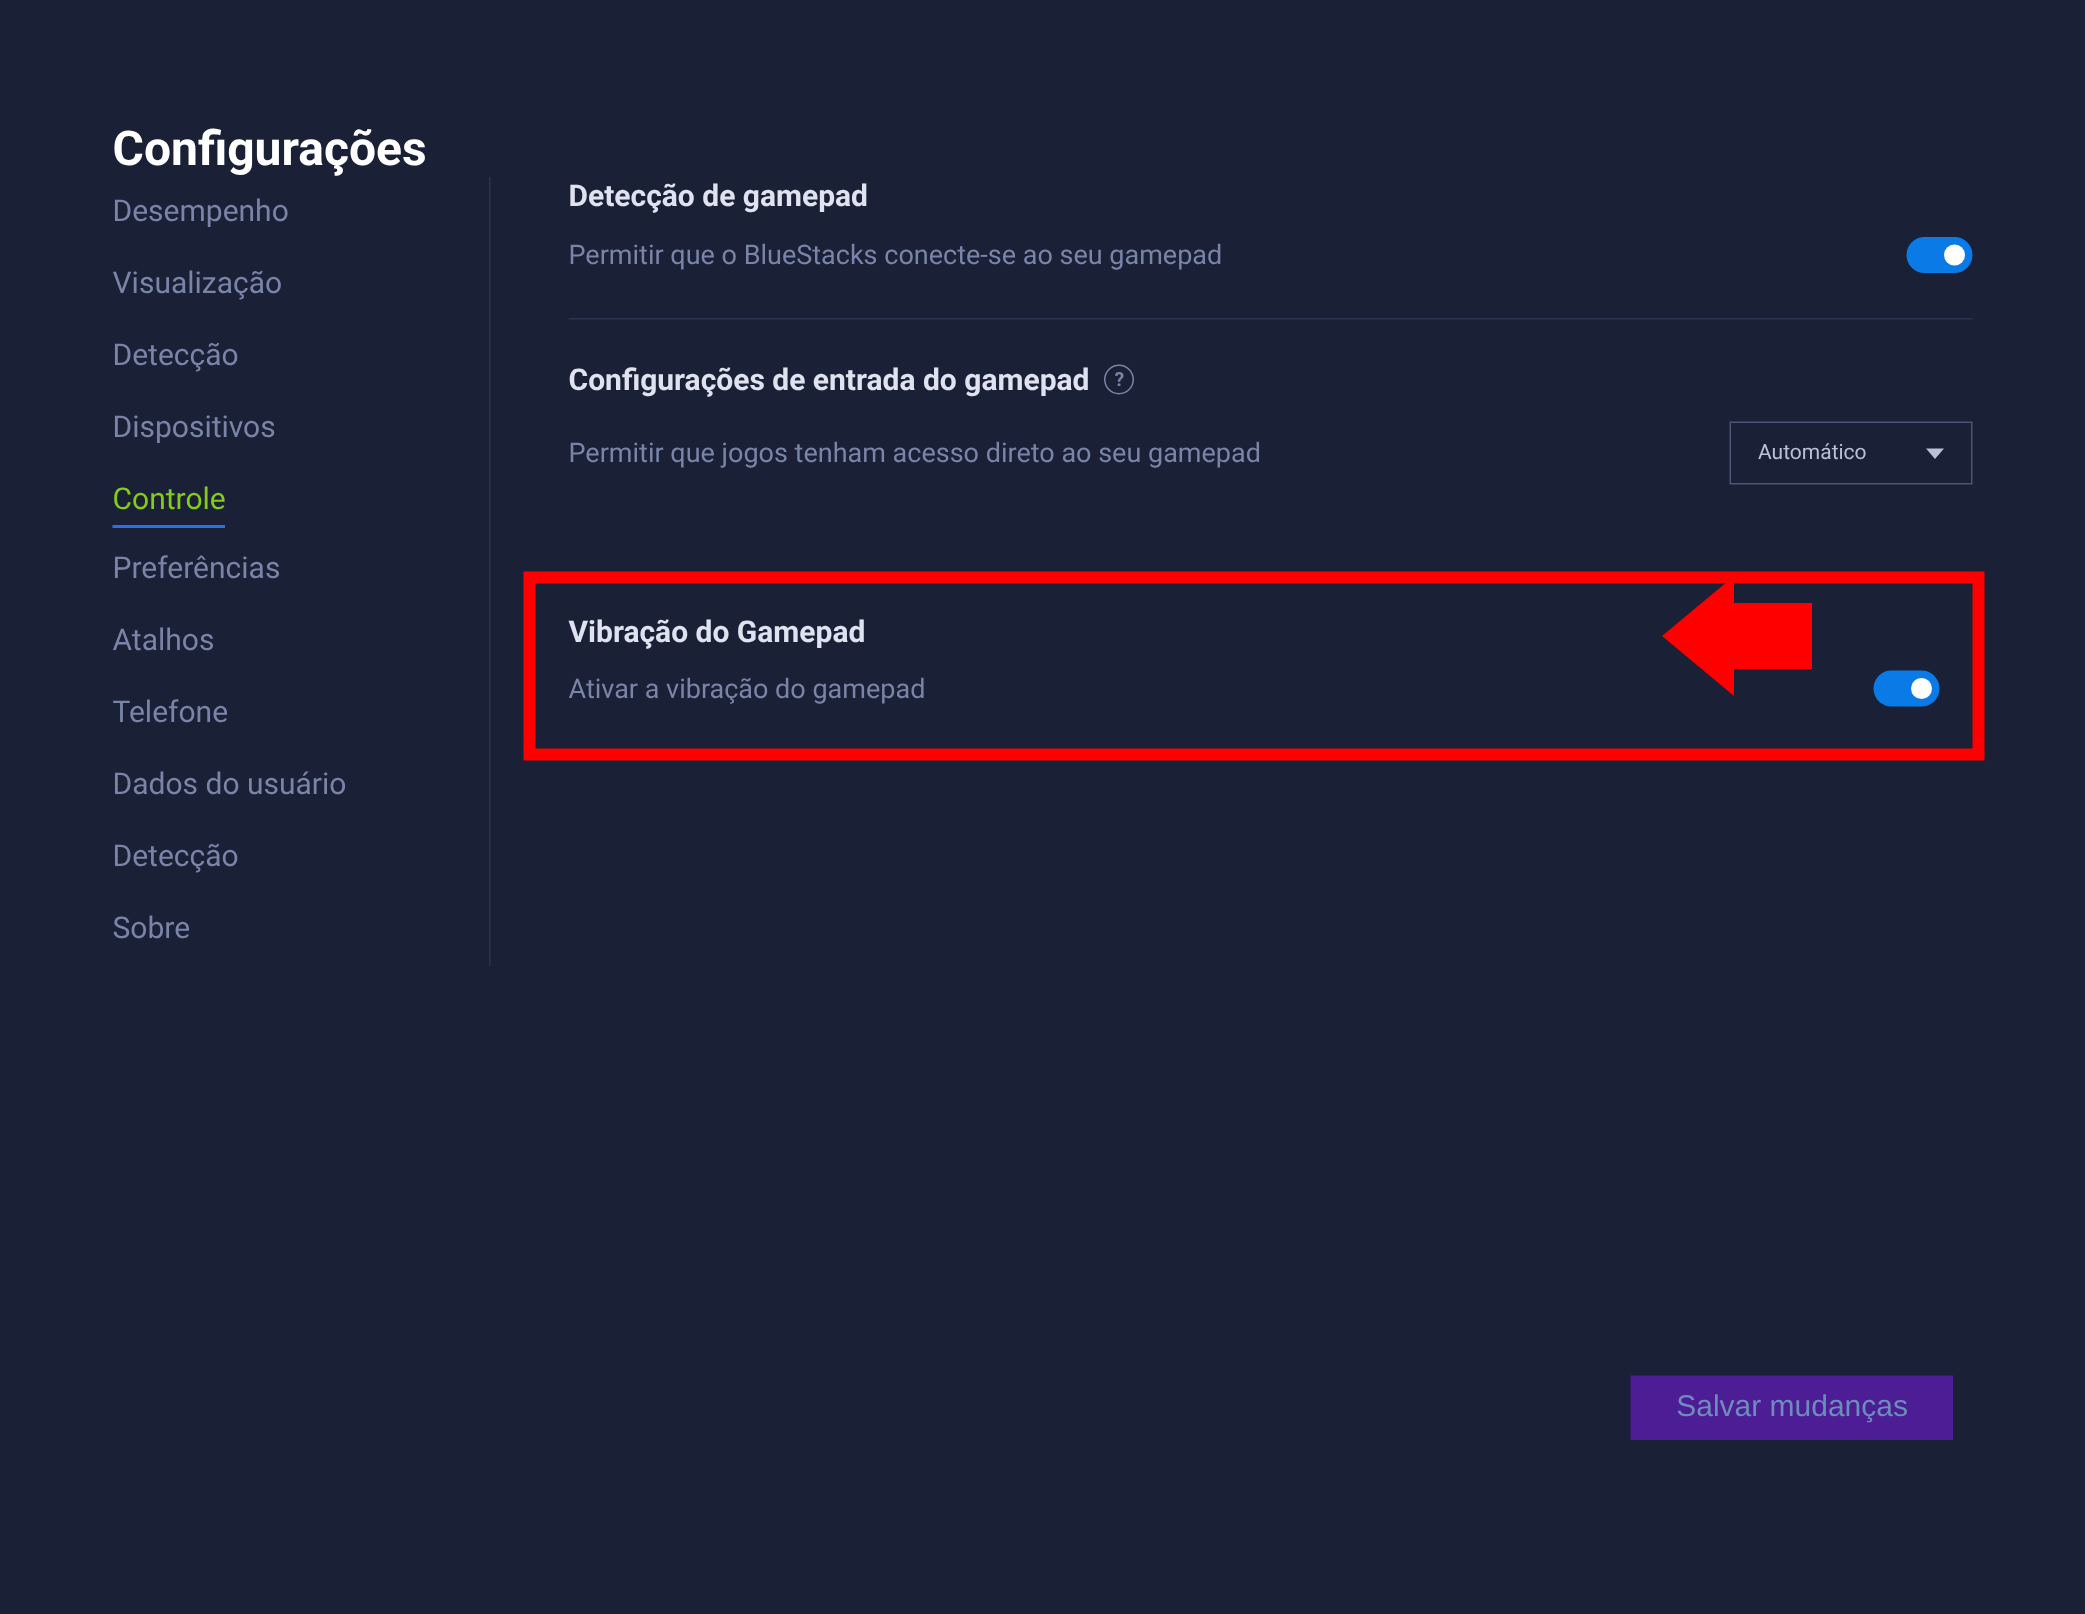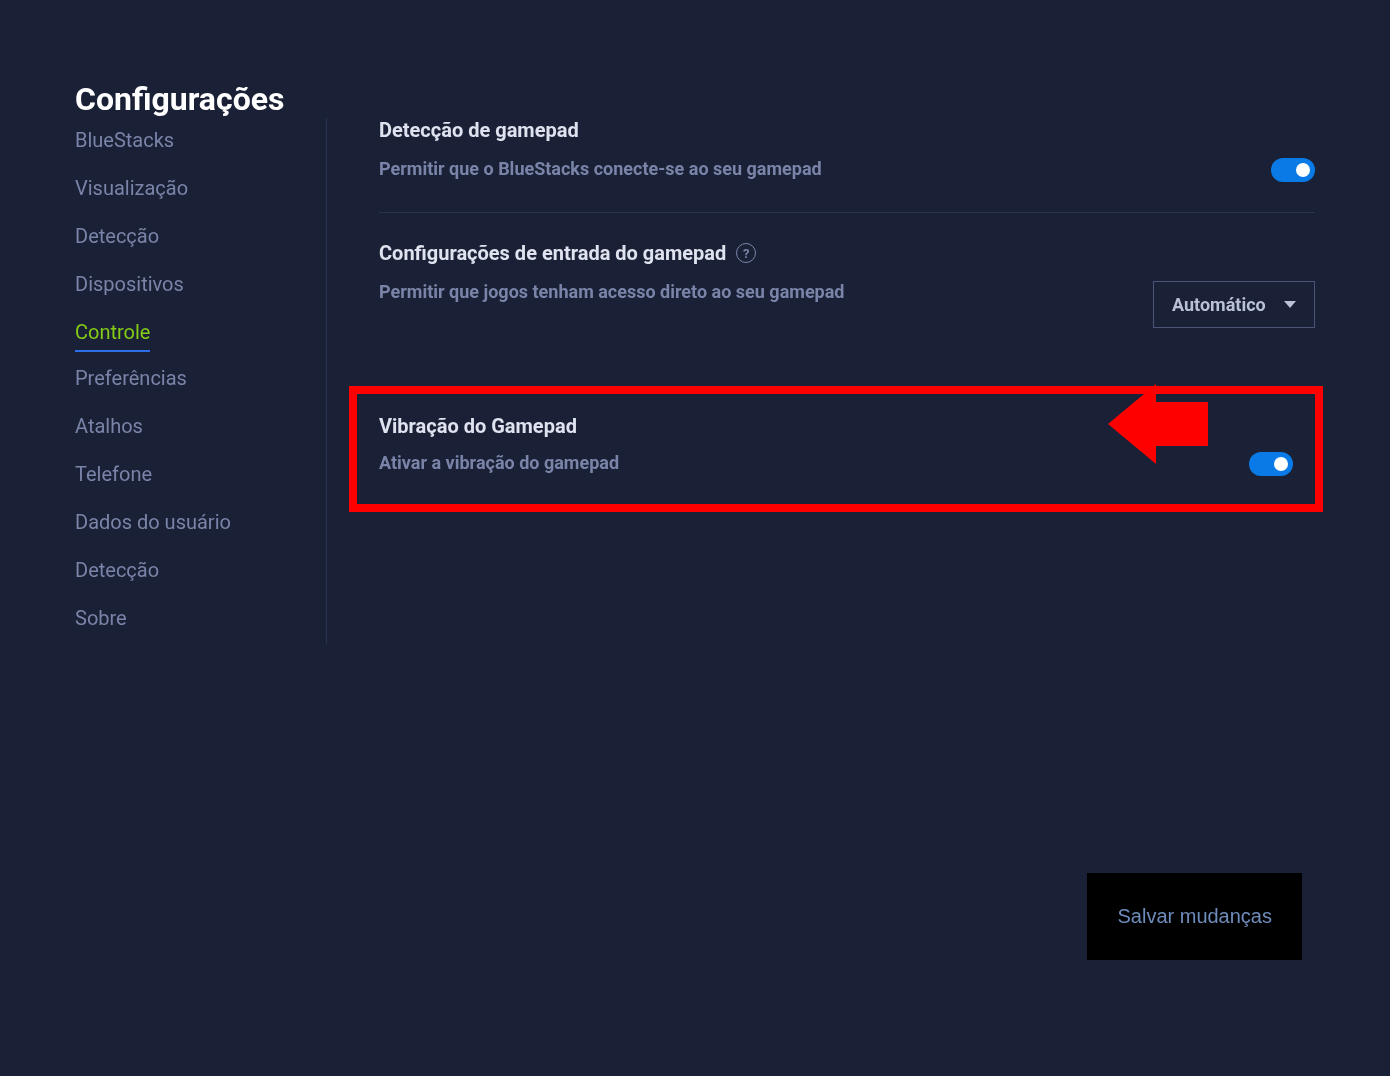--- a/index.html
+++ b/index.html
@@ -64,23 +64,22 @@
       font-size: 20px;
       font-weight: 700;
       color: #dfe3ef;
       margin-bottom: 16px;
       display: flex;
       align-items: center;
       gap: 10px;
     }
     .section-row {
       display: flex;
-      align-items: flex-start;
+      align-items: center;
       justify-content: space-between;
-      font-weight: bold;
     }
     .section-desc {
       font-size: 18px;
       color: #7a84a8;
     }
     .toggle {
       width: 44px;
       height: 24px;
       background: #0a7be6;
       border-radius: 12px;
@@ -96,21 +95,21 @@
       background: #ffffff;
       border-radius: 50%;
       top: 5px;
       right: 5px;
     }
     .dropdown {
       border: 1px solid #4a5578;
       background: transparent;
       color: #b9c0d8;
       padding: 12px 18px;
-      font-size: 18px;
+      font-size: 14px;
       display: flex;
       align-items: center;
       gap: 18px;
       cursor: pointer;
       min-width: 162px;
       justify-content: space-between;
     }
     .chevron-down {
       width: 0;
       height: 0;
@@ -166,37 +165,37 @@
       width: 0;
       height: 0;
       border-top: 40px solid transparent;
       border-bottom: 40px solid transparent;
       border-right: 48px solid #fe0000;
     }
     .save-button {
       position: absolute;
       right: 88px;
       bottom: 116px;
-      background: #000000;
+      background: #4c1d95;
       color: #6e8cbb;
       border: none;
-      padding: 32px 30px;
+      padding: 10px 30px;
       font-size: 20px;
       font-weight: 500;
       cursor: pointer;
     }
   </style>
 </head>
 <body>
 
 <div class="container">
   <h1 class="page-title">Configurações</h1>
   <div class="layout">
     <nav class="sidebar">
-      <div class="sidebar-item-wrap"><span class="sidebar-item">BlueStacks</span></div>
+      <div class="sidebar-item-wrap"><span class="sidebar-item">Desempenho</span></div>
       <div class="sidebar-item-wrap"><span class="sidebar-item">Visualização</span></div>
       <div class="sidebar-item-wrap"><span class="sidebar-item">Detecção</span></div>
       <div class="sidebar-item-wrap"><span class="sidebar-item">Dispositivos</span></div>
       <div class="sidebar-item-wrap"><span class="sidebar-item active">Controle</span></div>
       <div class="sidebar-item-wrap"><span class="sidebar-item">Preferências</span></div>
       <div class="sidebar-item-wrap"><span class="sidebar-item">Atalhos</span></div>
       <div class="sidebar-item-wrap"><span class="sidebar-item">Telefone</span></div>
       <div class="sidebar-item-wrap"><span class="sidebar-item">Dados do usuário</span></div>
       <div class="sidebar-item-wrap"><span class="sidebar-item">Detecção</span></div>
       <div class="sidebar-item-wrap"><span class="sidebar-item">Sobre</span></div>

